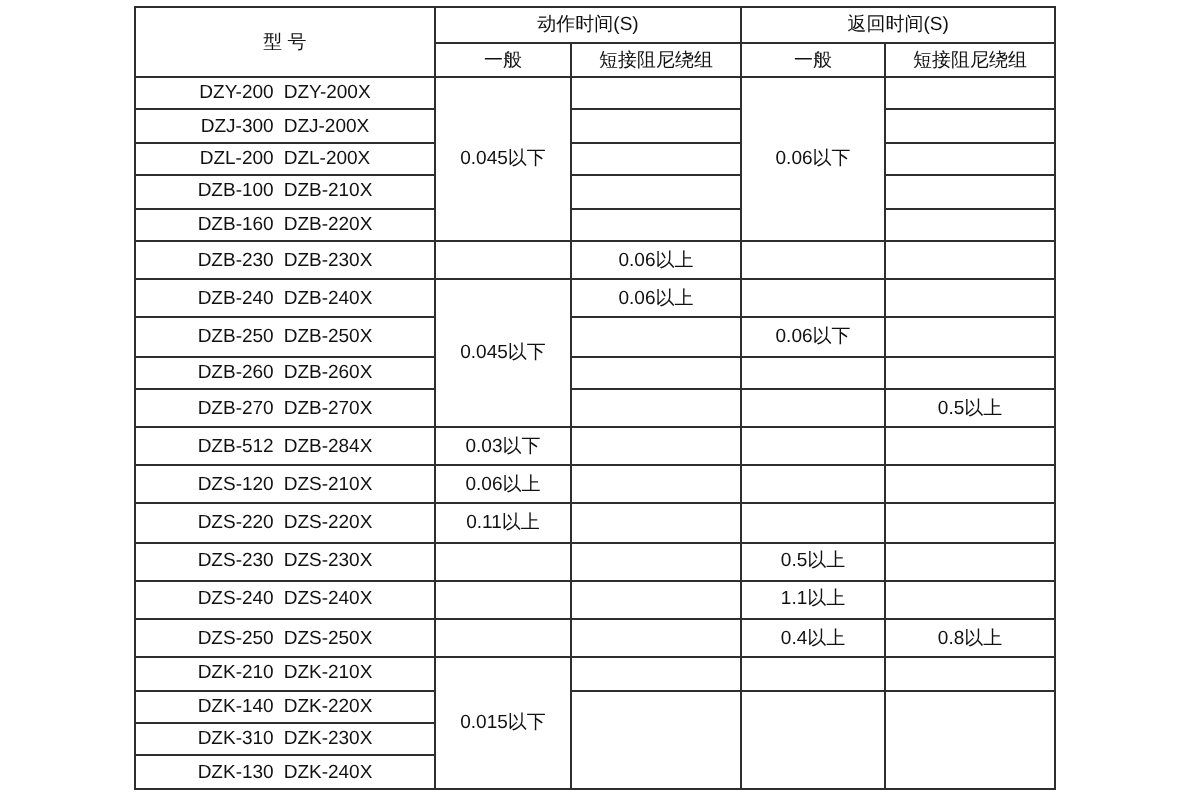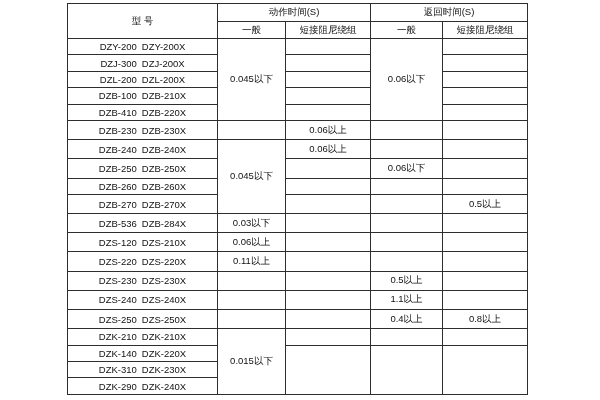--- a/index.html
+++ b/index.html
@@ -101,21 +101,21 @@
             <span>DZB-100</span>
             <span>DZB-210X</span>
           </span>
         </td>
       <td></td>
       <td></td>
     </tr>
     <tr>
       <td class="model-cell">
           <span class="model-pair">
-            <span>DZB-410</span>
+            <span>DZB-160</span>
             <span>DZB-220X</span>
           </span>
         </td>
       <td></td>
       <td></td>
     </tr>
     <tr>
       <td class="model-cell">
           <span class="model-pair">
             <span>DZB-230</span>
@@ -168,21 +168,21 @@
             <span>DZB-270X</span>
           </span>
         </td>
       <td></td>
       <td></td>
       <td>0.5以上</td>
     </tr>
     <tr>
       <td class="model-cell">
           <span class="model-pair">
-            <span>DZB-536</span>
+            <span>DZB-512</span>
             <span>DZB-284X</span>
           </span>
         </td>
       <td>0.03以下</td>
       <td></td>
       <td></td>
       <td></td>
     </tr>
     <tr>
       <td class="model-cell">
@@ -271,19 +271,19 @@
       <td class="model-cell">
           <span class="model-pair">
             <span>DZK-310</span>
             <span>DZK-230X</span>
           </span>
         </td>
     </tr>
     <tr>
       <td class="model-cell">
           <span class="model-pair">
-            <span>DZK-290</span>
+            <span>DZK-130</span>
             <span>DZK-240X</span>
           </span>
         </td>
     </tr>
   </tbody>
 </table>
 
 </body></html>

